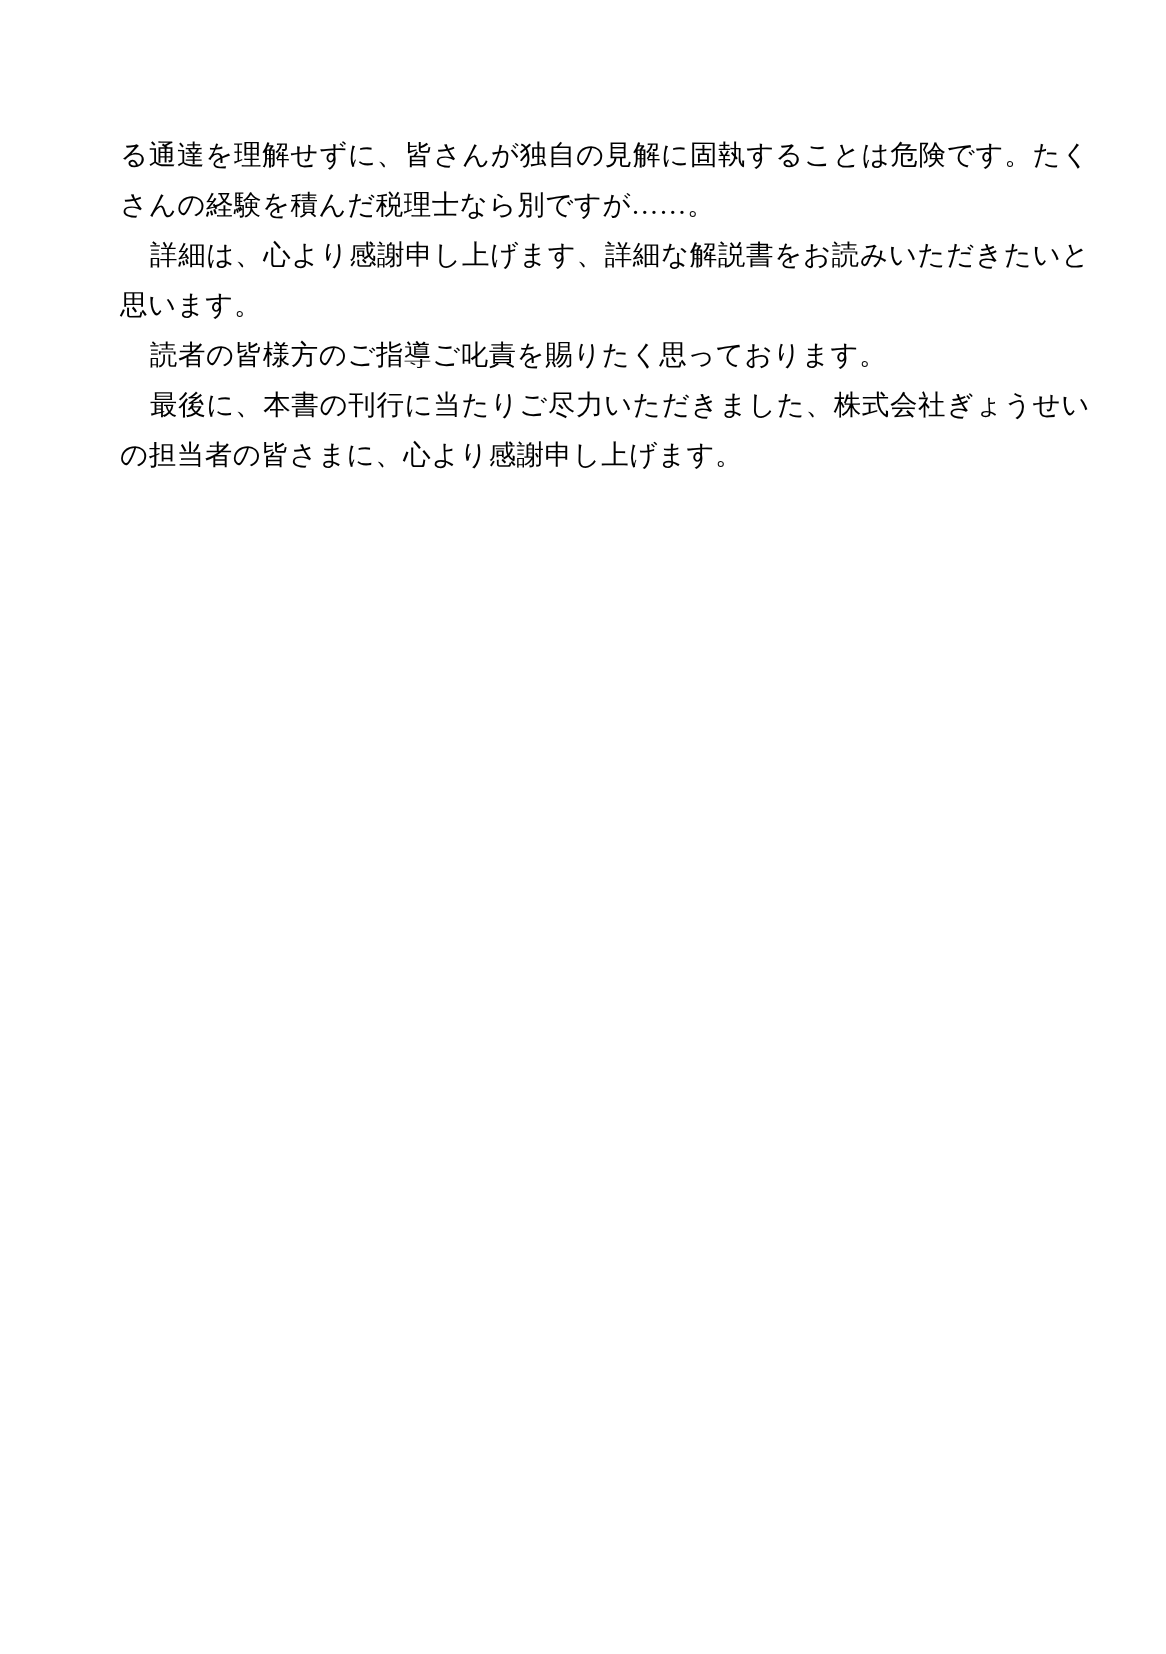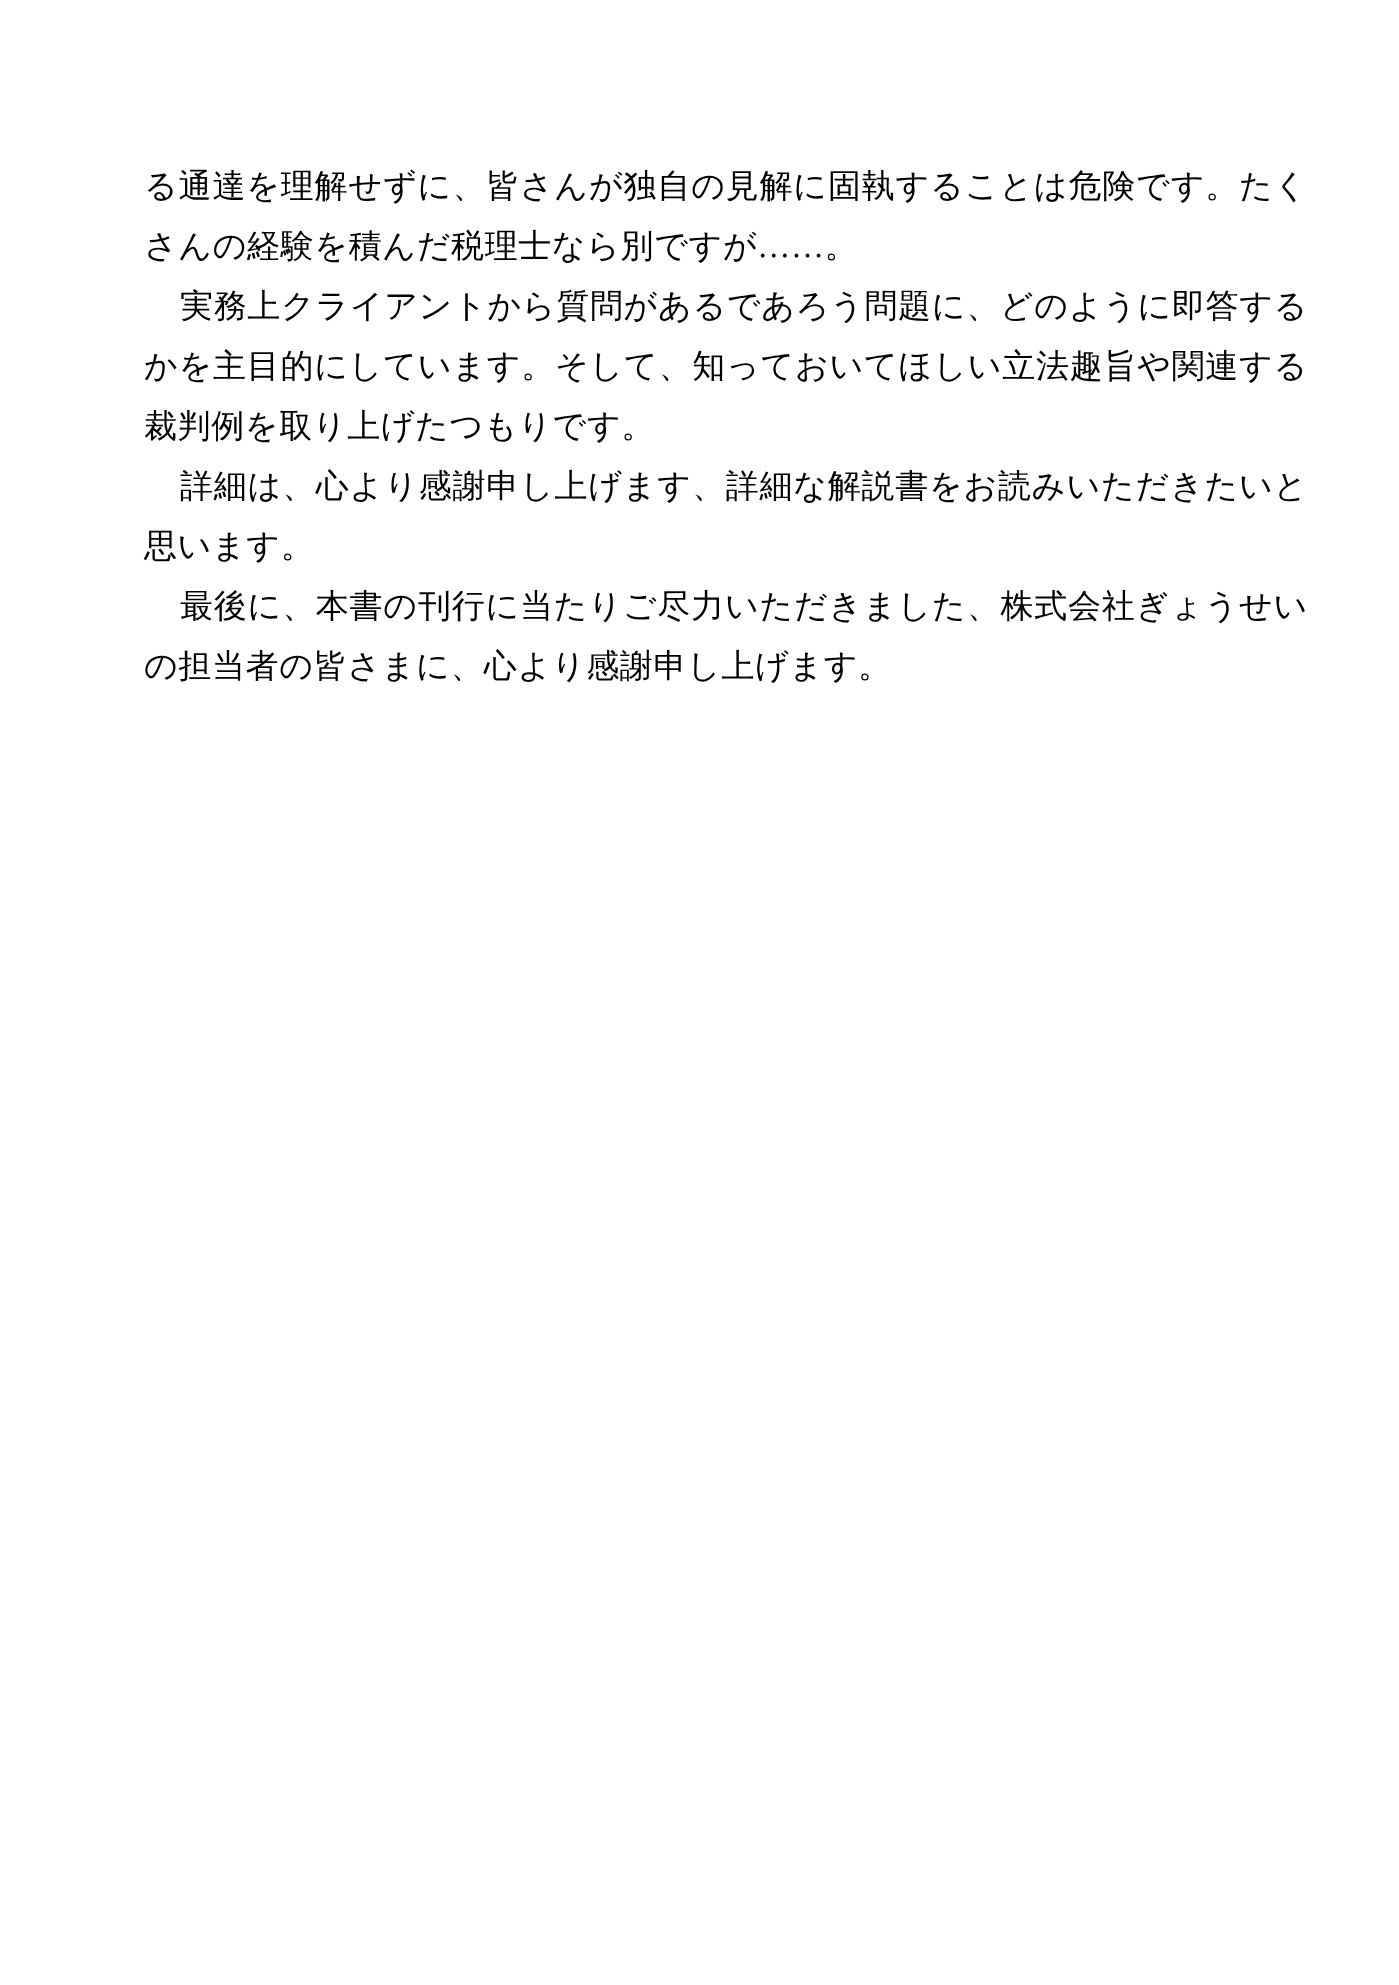--- a/index.html
+++ b/index.html
@@ -56,21 +56,21 @@
     margin-top: 6px;
   }
 </style>
 </head>
 <body>
 
 <div class="page">
 
   <div class="body-text">
     <p class="para no-indent">る通達を理解せずに、皆さんが独自の見解に固執することは危険です。たくさんの経験を積んだ税理士なら別ですが……。</p>
-    <p class="para">実務上クライアントから質問があるであろう問題に、どのように即答するかを主目的にしています。そして、知っておいてほしい立法趣旨や関連する裁判例を取り上げたつもりです。</p>
     <p class="para">詳細は、心より感謝申し上げます、詳細な解説書をお読みいただきたいと思います。</p>
+    <p class="para">読者の皆様方のご指導ご叱責を賜りたく思っております。</p>
     <p class="para">最後に、本書の刊行に当たりご尽力いただきました、株式会社ぎょうせいの担当者の皆さまに、心より感謝申し上げます。</p>
   </div>
 
   <div class="signature-block">
   </div>
 
 </div>
 
 </body></html>

